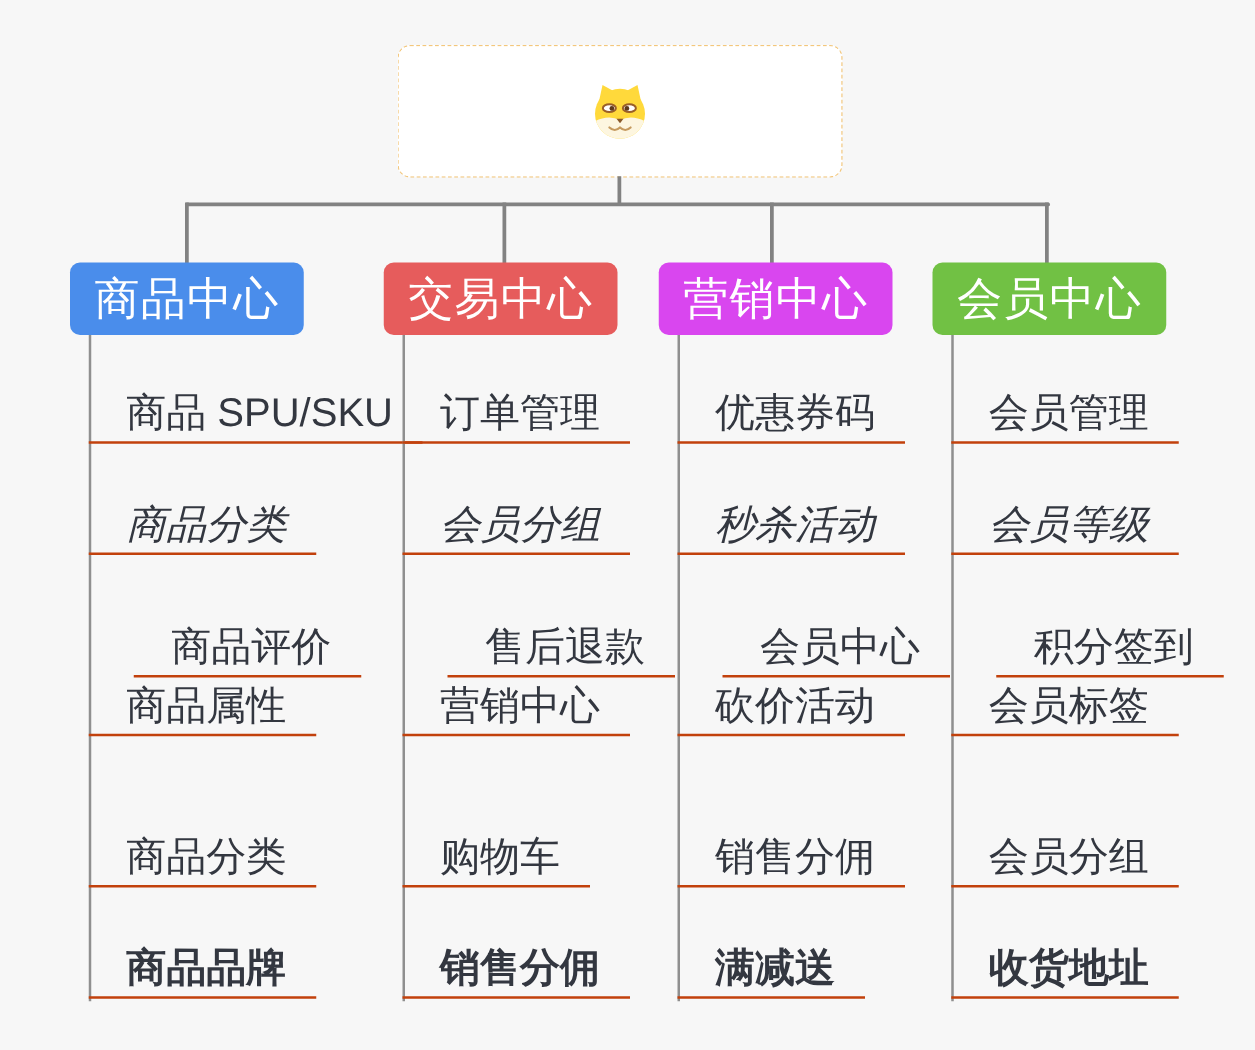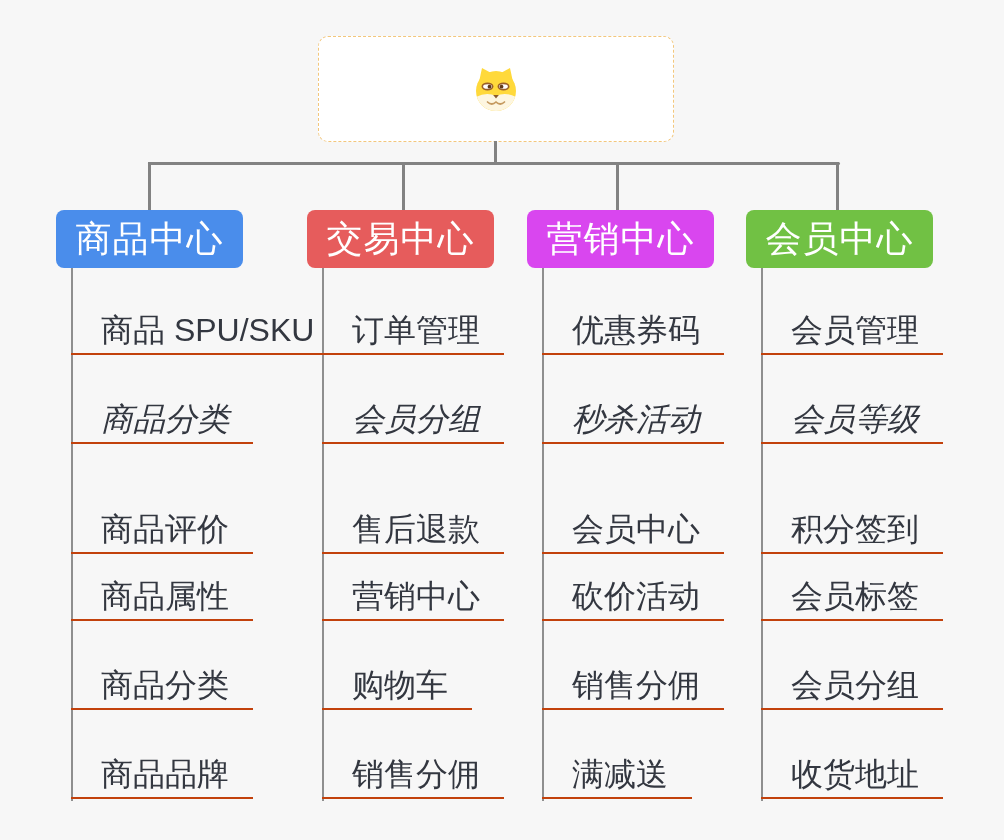--- a/index.html
+++ b/index.html
@@ -57,24 +57,24 @@
   ul.items li {
     position:absolute; left:0;
     white-space:nowrap;
     font-size:32px; line-height:32px; color:#333740;
     padding:0 24px 7px 30px;
     border-bottom:2px solid #c2410c;
     text-align:center;
   }
   ul.items li:nth-child(1){ top:314px; }
   ul.items li:nth-child(2){ top:403px;font-style:italic; }
-  ul.items li:nth-child(3){ top:513px; }
-  ul.items li:nth-child(4){ top:580px; }
+  ul.items li:nth-child(3){ top:501px;margin-left:36px; }
+  ul.items li:nth-child(4){ top:548px; }
   ul.items li:nth-child(5){ top:669px; }
-  ul.items li:nth-child(6){ top:758px; }
+  ul.items li:nth-child(6){ top:758px;font-weight:bold; }
 </style>
 </head>
 <body>
 
 <div class="canvas">
 
   <div class="root-node">
     <span class="doge">
       <svg viewBox="0 0 48 48" width="48" height="48">
         <path d="M7,17 L10,3 L21,9 Z" fill="#FFD93B"></path>

